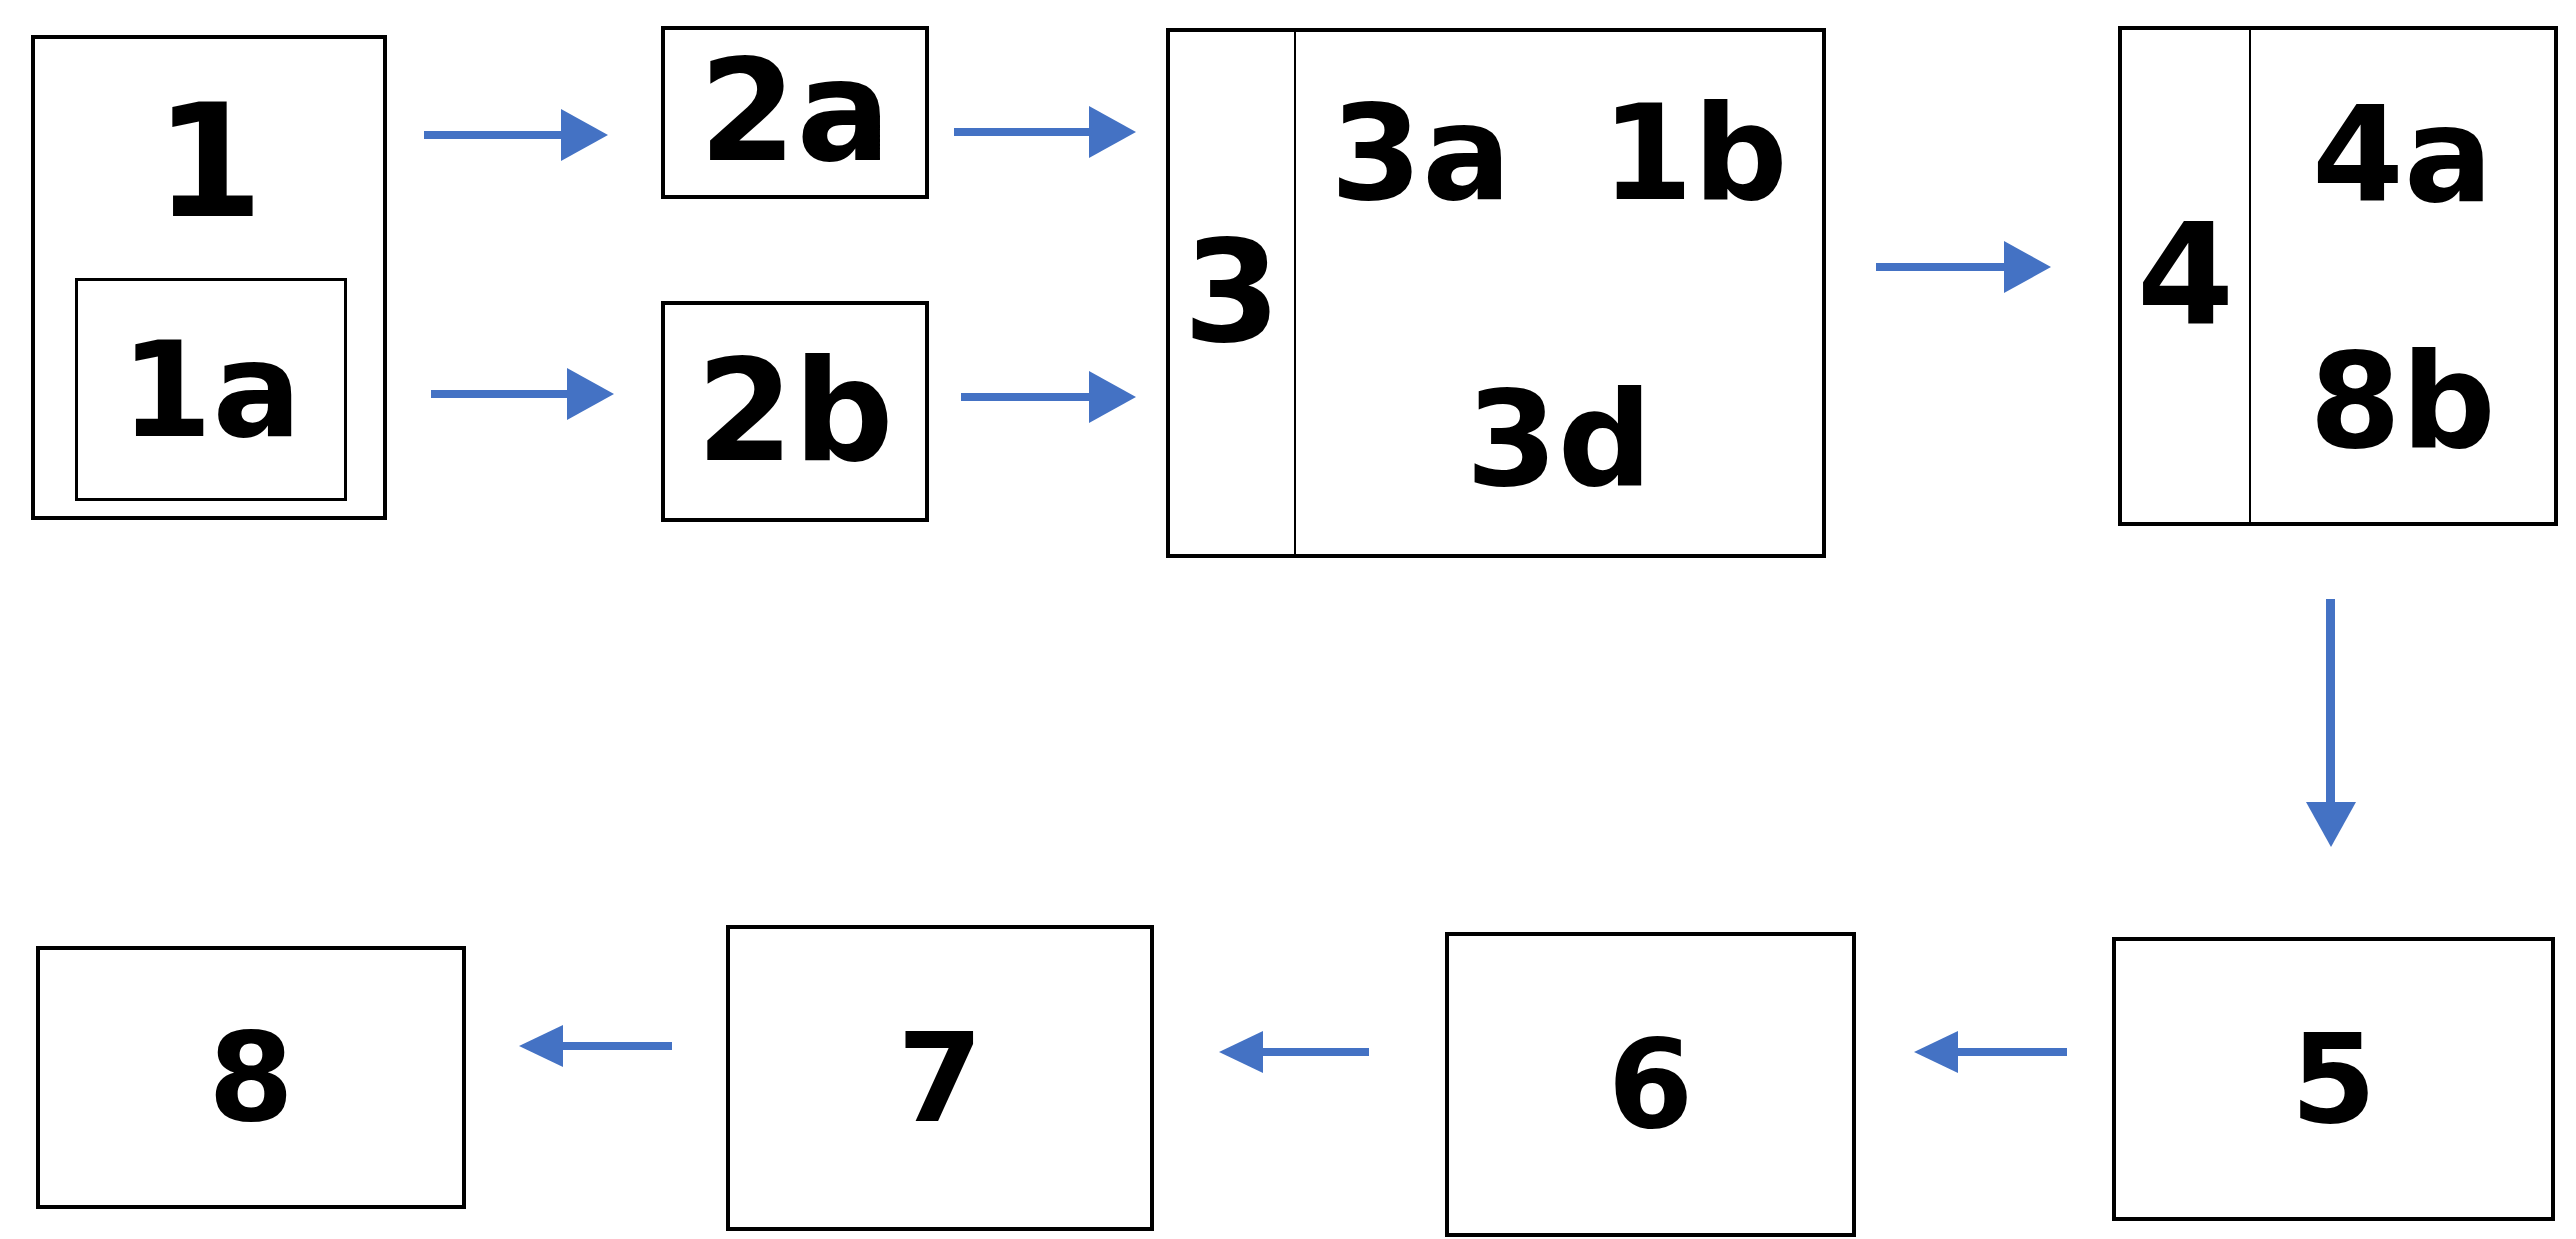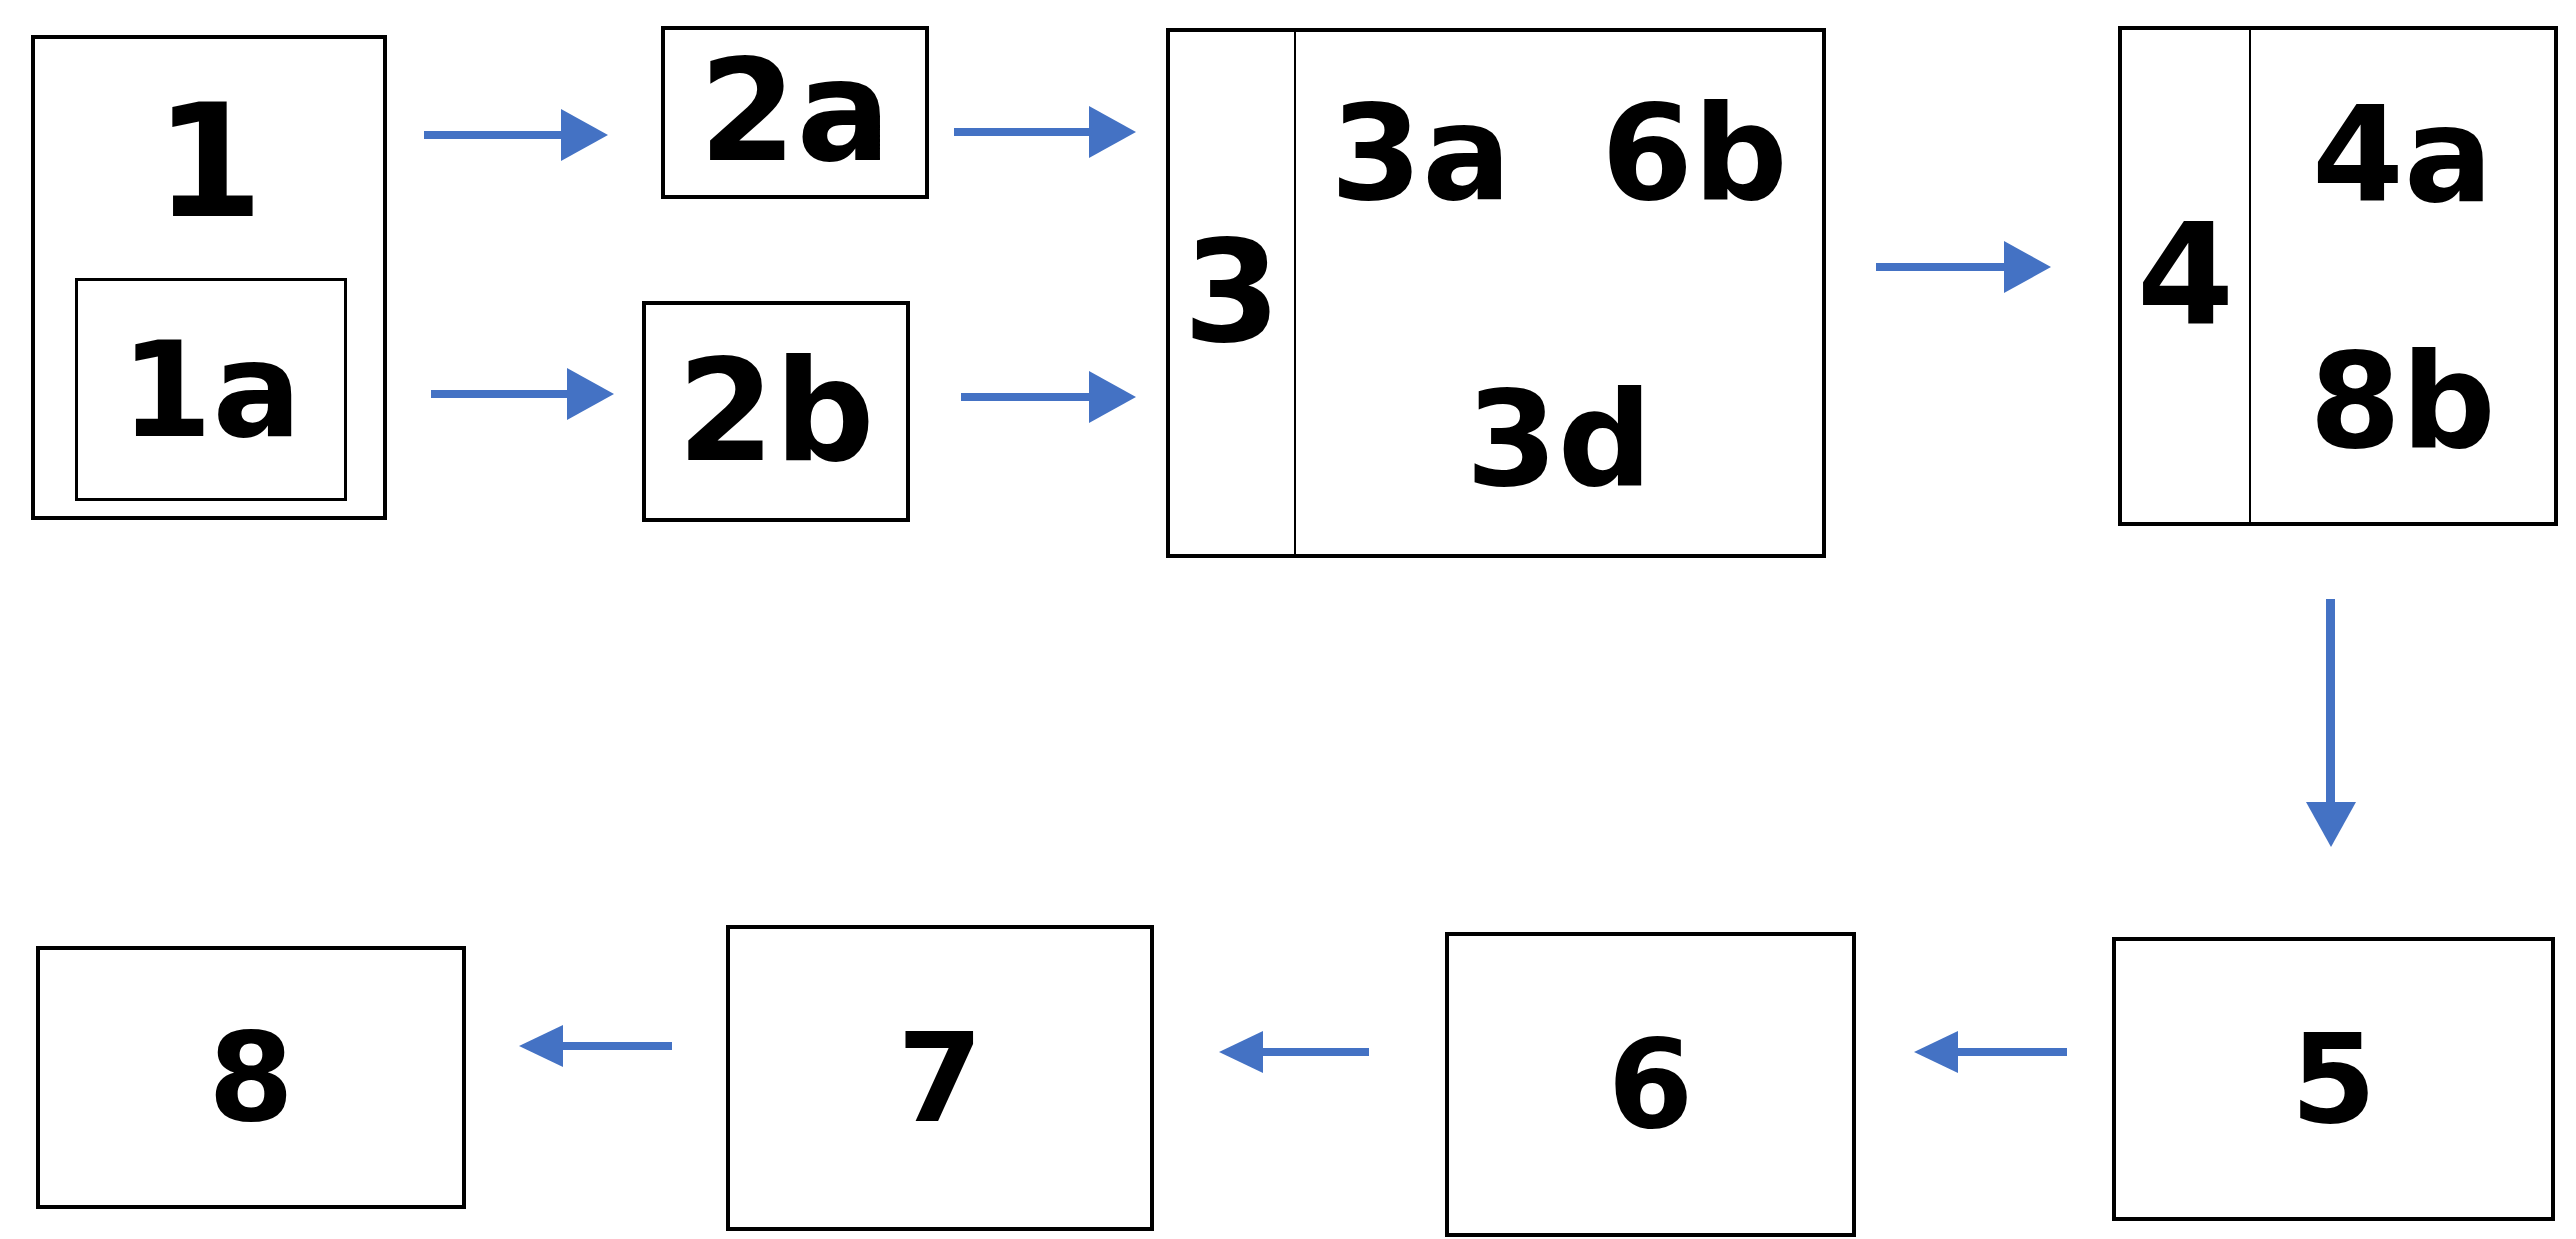--- a/index.html
+++ b/index.html
@@ -96,21 +96,21 @@
 
   <div class="arrow arrow-r" style="left:431px; top:368px; width:183px;">
     <div class="shaft"></div>
     <div class="head"></div>
   </div>
 
   <div class="box center" style="left:661px; top:25.6px; width:268px; height:173px;">
     <div class="lbl">2a</div>
   </div>
 
-  <div class="box center" style="left:642px; top:301px; width:268px; height:221px;">
+  <div class="box center" style="left:661px; top:301px; width:268px; height:221px;">
     <div class="lbl">2b</div>
   </div>
 
   <div class="arrow arrow-r" style="left:954px; top:106px; width:182px;">
     <div class="shaft"></div>
     <div class="head"></div>
   </div>
 
   <div class="arrow arrow-r" style="left:961px; top:371px; width:175px;">
     <div class="shaft"></div>
@@ -118,21 +118,21 @@
   </div>
 
   <div class="box split" style="left:1166px; top:28px; width:660px; height:530px;">
     <div class="col-left" style="width:126px;">
       <div class="lbl">3</div>
     </div>
     <div class="col-right" style="padding:55px 9.5px 49px 9.5px;">
       <div class="grid-rows">
         <div class="grid-row">
           <div class="lbl lbl-md">3a</div>
-          <div class="lbl lbl-md">6b</div>
+          <div class="lbl lbl-md">1b</div>
         </div>
         <div class="grid-row">
           <div class="lbl lbl-md">3d</div>
         </div>
       </div>
     </div>
   </div>
 
   <div class="arrow arrow-r" style="left:1876px; top:241px; width:175px;">
     <div class="shaft"></div>

